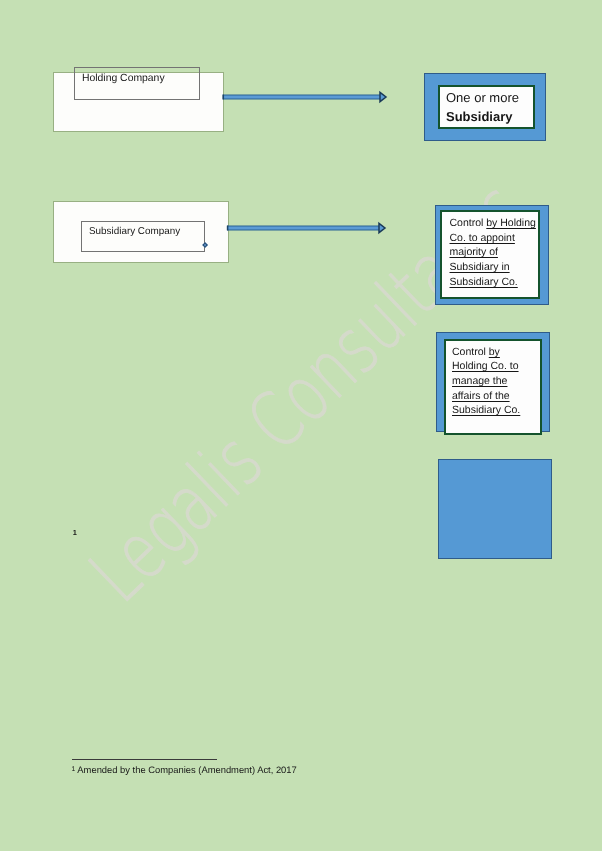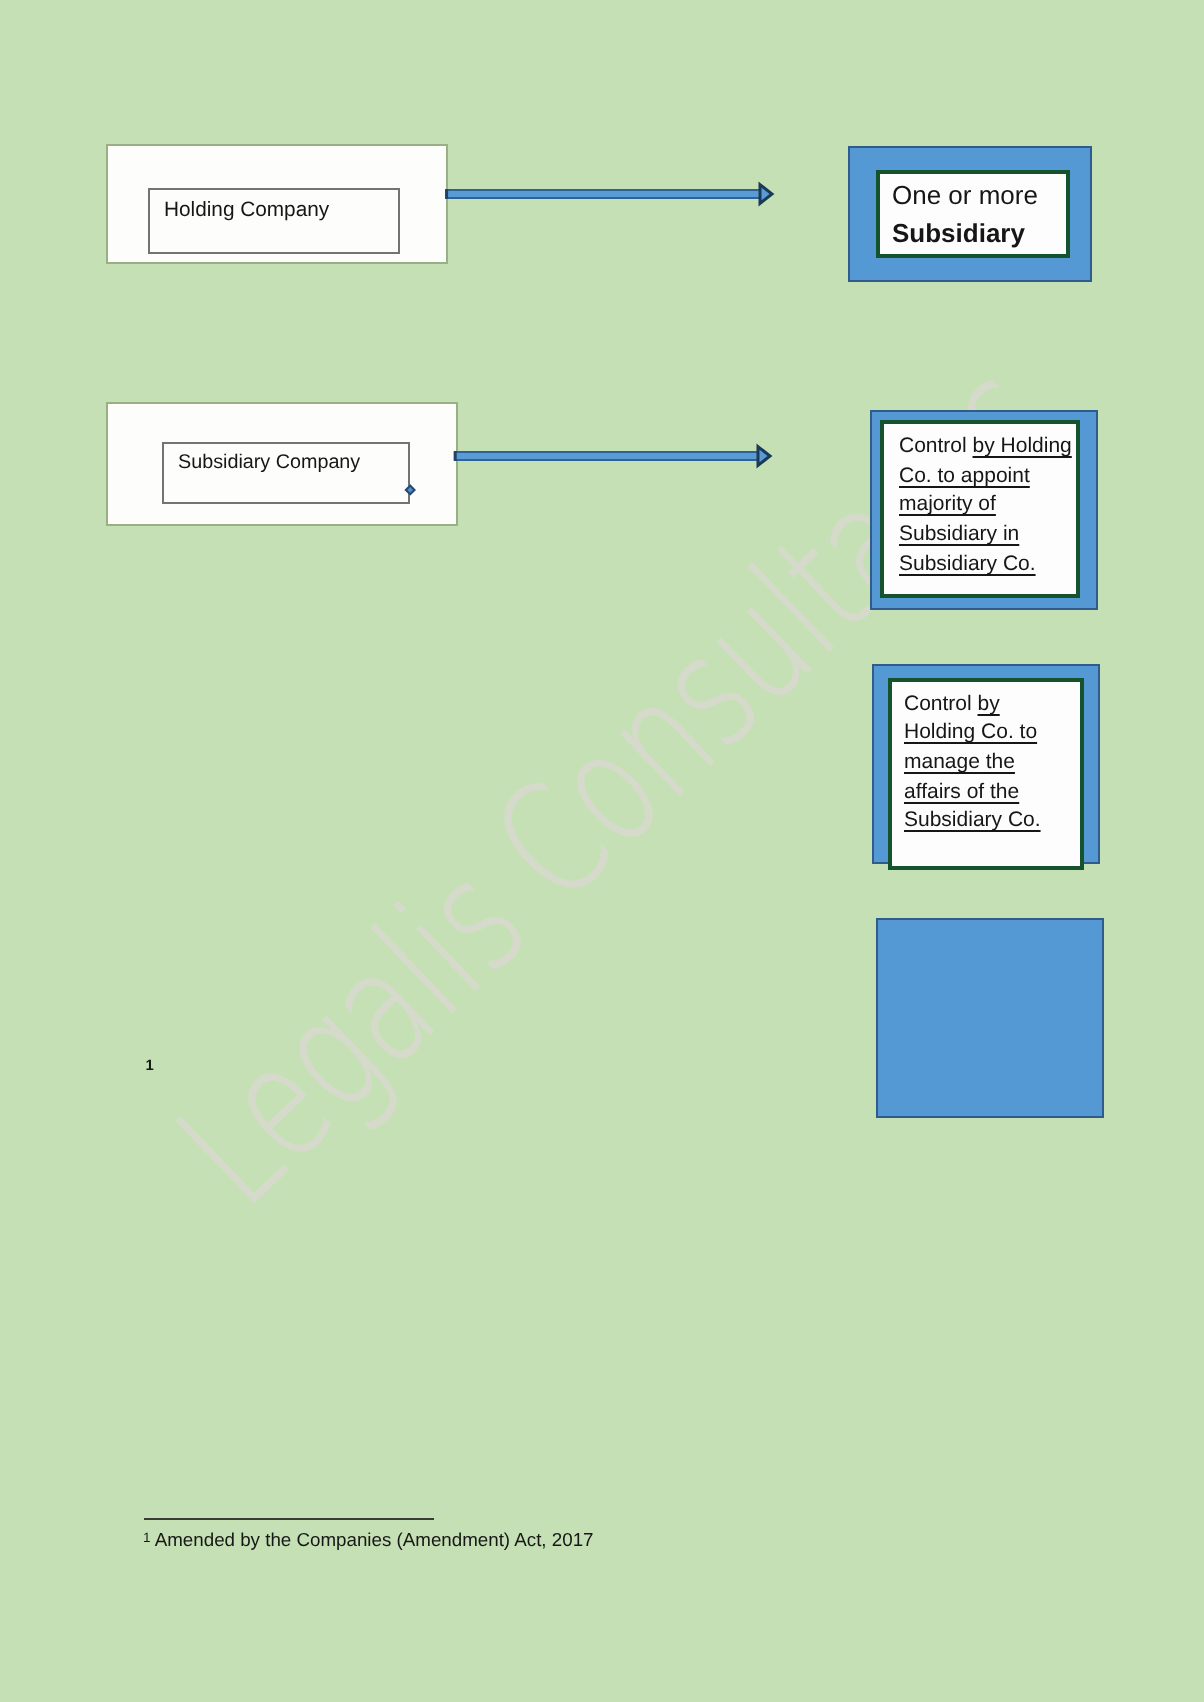--- a/index.html
+++ b/index.html
@@ -119,21 +119,21 @@
 </head>
 <body>
 
 <div class="page">
 
   <svg class="watermark" viewBox="0 0 602 851">
     <text x="0" y="0" transform="translate(122,606) rotate(-43.8) scale(0.755,1)">Legalis Consultants</text>
   </svg>
 
   <div class="white-box" style="left:53px;top:72px;width:171px;height:60px;"></div>
-  <div class="inner-box" style="left:74px;top:94px;width:126px;height:33px;padding-left:20px;">
+  <div class="inner-box" style="left:74px;top:67px;width:126px;height:33px;padding-left:20px;">
     <span class="lbl" style="left:7px;top:5px;">Holding Company</span>
   </div>
 
   <svg class="arrow" style="left:220px;top:88px;" width="170" height="20" viewBox="0 0 170 20">
     <g>
       <path d="M3.2,7 L161,7 L161,11 L3.2,11 Z" fill="#5b9bd5" stroke="#2a6394" stroke-width="1.1"></path>
       <path d="M3.3,6.6 L3.3,11.4" stroke="#1d4466" stroke-width="1.5" fill="none"></path>
       <path d="M160,4.3 L166,9 L160,13.7 Z" fill="#5b9bd5" stroke="#1a3a58" stroke-width="1.5" stroke-linejoin="miter"></path>
     </g>
   </svg>

